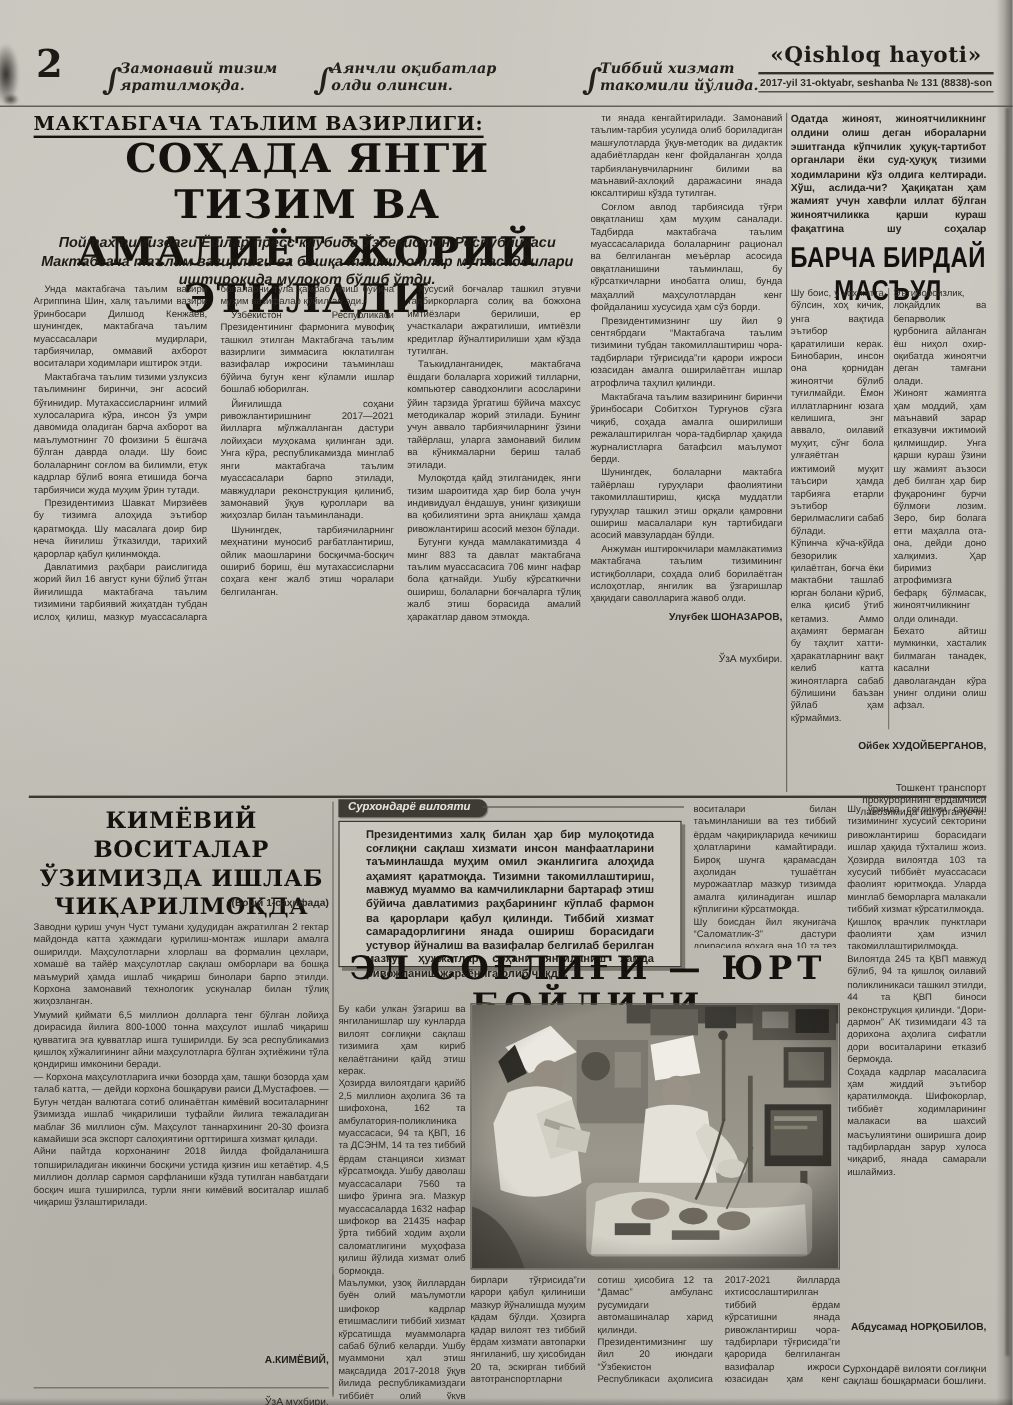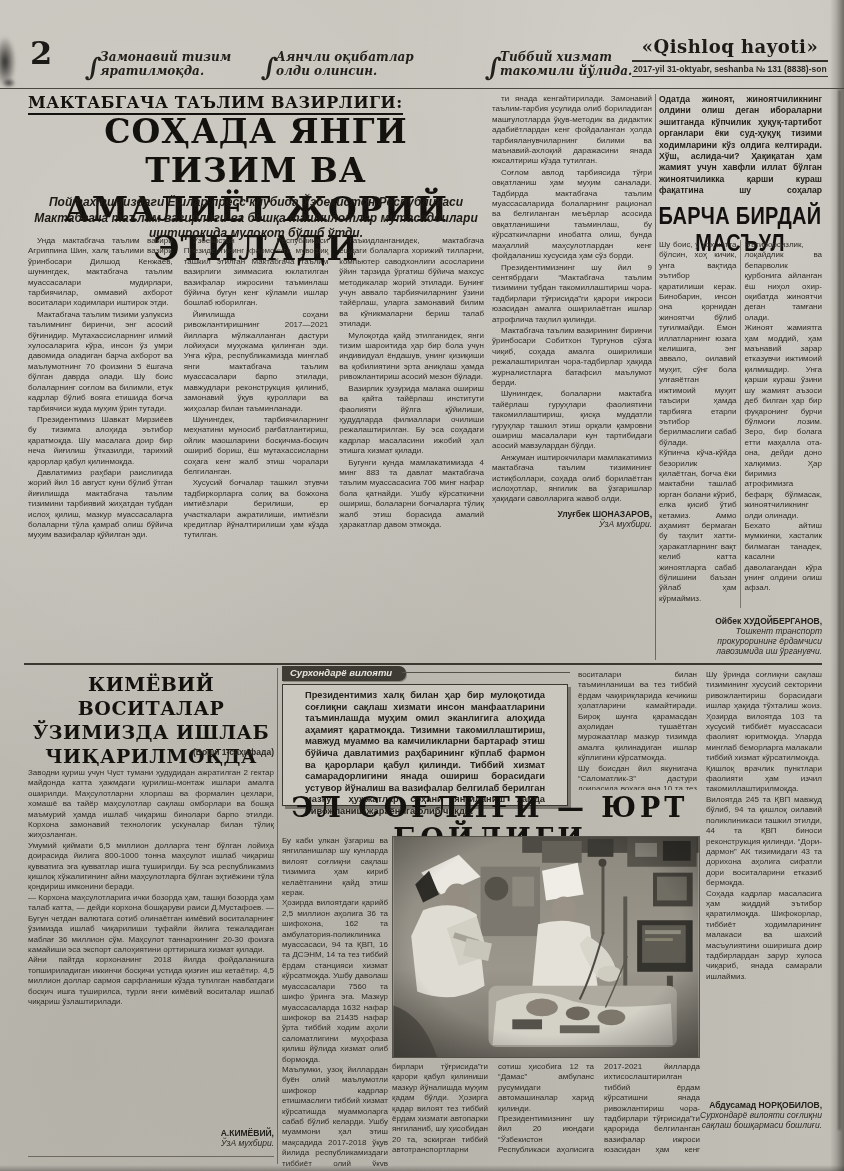--- a/index.html
+++ b/index.html
@@ -34,21 +34,21 @@
   
   .kicker{left:28px;top:93px;font-size:16px;font-weight:bold;color:#15130f;letter-spacing:.5px;border-bottom:2px solid #15130f;padding-bottom:1px;}
   .headline-main{left:28px;top:112px;width:456px;text-align:center;font-size:33px;line-height:39px;font-weight:bold;color:#14120e;letter-spacing:1px;white-space:pre-line;}
   .lead-main{left:30px;top:195px;width:452px;text-align:center;font-size:12px;line-height:15.5px;font-weight:bold;font-style:italic;color:#1e1b16;}
   .bodytext{font-size:8px;line-height:10.4px;text-align:justify;color:#2e2b25;filter:blur(.18px);}
   .para{margin:0 0 1px 0;text-indent:9px;}
   .cols3{left:28px;top:236px;width:456px;height:426px;column-count:3;column-gap:11px;}
   .col4{left:492px;top:94px;width:160px;height:568px;}
   .byline{margin-top:4px;text-align:right;}
   .byline .bname{font-size:8.5px;font-weight:bold;color:#23211c;}
-  .byline .brole{font-size:8.5px;font-style:italic;color:#2b2823;}
+  .byline .brole{font-size:8.5px;color:#2b2823;margin-top:25px;}
   
   .crime-intro{left:659px;top:94px;width:163px;height:104px;font-size:8.6px;line-height:11.4px;font-weight:bold;text-align:justify;color:#26231d;filter:blur(.15px);}
   .crime-head{left:656px;top:202px;width:168px;text-align:center;font-size:20px;font-weight:900;letter-spacing:.3px;color:#131110;transform:scale(1,1.2);transform-origin:top center;}
   .crime-body{left:659px;top:240px;width:163px;height:368px;column-count:2;column-gap:8px;column-rule:1px solid #7b776d;white-space:pre-line;}
   .crime-byline{left:700px;top:612px;width:122px;}
   
   .chem-head{left:28px;top:672px;width:246px;text-align:center;font-size:19px;line-height:24px;font-weight:bold;color:#14120e;letter-spacing:.5px;white-space:pre-line;}
   .chem-cont{left:28px;top:747px;width:246px;text-align:right;font-size:8.5px;font-weight:bold;color:#2a2721;}
   .chem-body{left:28px;top:768px;width:246px;height:360px;white-space:pre-line;}
   .chem-byline{left:110px;top:1124px;width:164px;}
@@ -107,21 +107,20 @@
       <p class="para">Унда мактабгача таълим вазири Агриппина Шин, халқ таълими вазири ўринбосари Дилшод Кенжаев, шунингдек, мактабгача таълим муассасалари мудирлари, тарбиячилар, оммавий ахборот воситалари ходимлари иштирок этди.</p>
       <p class="para">Мактабгача таълим тизими узлуксиз таълимнинг биринчи, энг асосий бўғинидир. Мутахассисларнинг илмий хулосаларига кўра, инсон ўз умри давомида оладиган барча ахборот ва маълумотнинг 70 фоизини 5 ёшгача бўлган даврда олади. Шу боис болаларнинг соғлом ва билимли, етук кадрлар бўлиб вояга етишида боғча тарбиячиси жуда муҳим ўрин тутади.</p>
       <p class="para">Президентимиз Шавкат Мирзиёев бу тизимга алоҳида эътибор қаратмоқда. Шу масалага доир бир неча йиғилиш ўтказилди, тарихий қарорлар қабул қилинмоқда.</p>
       <p class="para">Давлатимиз раҳбари раислигида жорий йил 16 август куни бўлиб ўтган йиғилишда мактабгача таълим тизимини тарбиявий жиҳатдан тубдан ислоҳ қилиш, мазкур муассасаларга болаларни тўла қамраб олиш бўйича муҳим вазифалар қўйилган эди.</p>
       <p class="para">Ўзбекистон Республикаси Президентининг фармонига мувофиқ ташкил этилган Мактабгача таълим вазирлиги зиммасига юклатилган вазифалар ижросини таъминлаш бўйича бугун кенг кўламли ишлар бошлаб юборилган.</p>
       <p class="para">Йиғилишда соҳани ривожлантиришнинг 2017—2021 йилларга мўлжалланган дастури лойиҳаси муҳокама қилинган эди. Унга кўра, республикамизда минглаб янги мактабгача таълим муассасалари барпо этилади, мавжудлари реконструкция қилиниб, замонавий ўқув қуроллари ва жиҳозлар билан таъминланади.</p>
       <p class="para">Шунингдек, тарбиячиларнинг меҳнатини муносиб рағбатлантириш, ойлик маошларини босқичма-босқич ошириб бориш, ёш мутахассисларни соҳага кенг жалб этиш чоралари белгиланган.</p>
       <p class="para">Хусусий боғчалар ташкил этувчи тадбиркорларга солиқ ва божхона имтиёзлари берилиши, ер участкалари ажратилиши, имтиёзли кредитлар йўналтирилиши ҳам кўзда тутилган.</p>
       <p class="para">Таъкидланганидек, мактабгача ёшдаги болаларга хорижий тилларни, компьютер саводхонлиги асосларини ўйин тарзида ўргатиш бўйича махсус методикалар жорий этилади. Бунинг учун аввало тарбиячиларнинг ўзини тайёрлаш, уларга замонавий билим ва кўникмаларни бериш талаб этилади.</p>
       <p class="para">Мулоқотда қайд этилганидек, янги тизим шароитида ҳар бир бола учун индивидуал ёндашув, унинг қизиқиши ва қобилиятини эрта аниқлаш ҳамда ривожлантириш асосий мезон бўлади.</p>
-      <p class="para">Вазирлик ҳузурида малака ошириш ва қайта тайёрлаш институти фаолияти йўлга қўйилиши, ҳудудларда филиаллари очилиши режалаштирилган. Бу эса соҳадаги кадрлар масаласини ижобий ҳал этишга хизмат қилади.</p>
       <p class="para">Бугунги кунда мамлакатимизда 4 минг 883 та давлат мактабгача таълим муассасасига 706 минг нафар бола қатнайди. Ушбу кўрсаткични ошириш, болаларни боғчаларга тўлиқ жалб этиш борасида амалий ҳаракатлар давом этмоқда.</p>
     </div>
   <div class="abs col4 bodytext clip">
     <div>
         <p class="para">ти янада кенгайтирилади. Замонавий таълим-тарбия усулида олиб бориладиган машғулотларда ўқув-методик ва дидактик адабиётлардан кенг фойдаланган ҳолда тарбияланувчиларнинг билими ва маънавий-ахлоқий даражасини янада юксалтириш кўзда тутилган.</p>
         <p class="para">Соғлом авлод тарбиясида тўғри овқатланиш ҳам муҳим саналади. Тадбирда мактабгача таълим муассасаларида болаларнинг рационал ва белгиланган меъёрлар асосида овқатланишини таъминлаш, бу кўрсаткичларни инобатга олиш, бунда маҳаллий маҳсулотлардан кенг фойдаланиш хусусида ҳам сўз борди.</p>
         <p class="para">Президентимизнинг шу йил 9 сентябрдаги “Мактабгача таълим тизимини тубдан такомиллаштириш чора-тадбирлари тўғрисида”ги қарори ижроси юзасидан амалга оширилаётган ишлар атрофлича таҳлил қилинди.</p>
         <p class="para">Мактабгача таълим вазирининг биринчи ўринбосари Собитхон Турғунов сўзга чиқиб, соҳада амалга оширилиши режалаштирилган чора-тадбирлар ҳақида журналистларга батафсил маълумот берди.</p>
         <p class="para">Шунингдек, болаларни мактабга тайёрлаш гуруҳлари фаолиятини такомиллаштириш, қисқа муддатли гуруҳлар ташкил этиш орқали қамровни ошириш масалалари кун тартибидаги асосий мавзулардан бўлди.</p>
         <p class="para">Анжуман иштирокчилари мамлакатимиз мактабгача таълим тизимининг истиқболлари, соҳада олиб борилаётган ислоҳотлар, янгилик ва ўзгаришлар ҳақидаги саволларига жавоб олди.</p>

